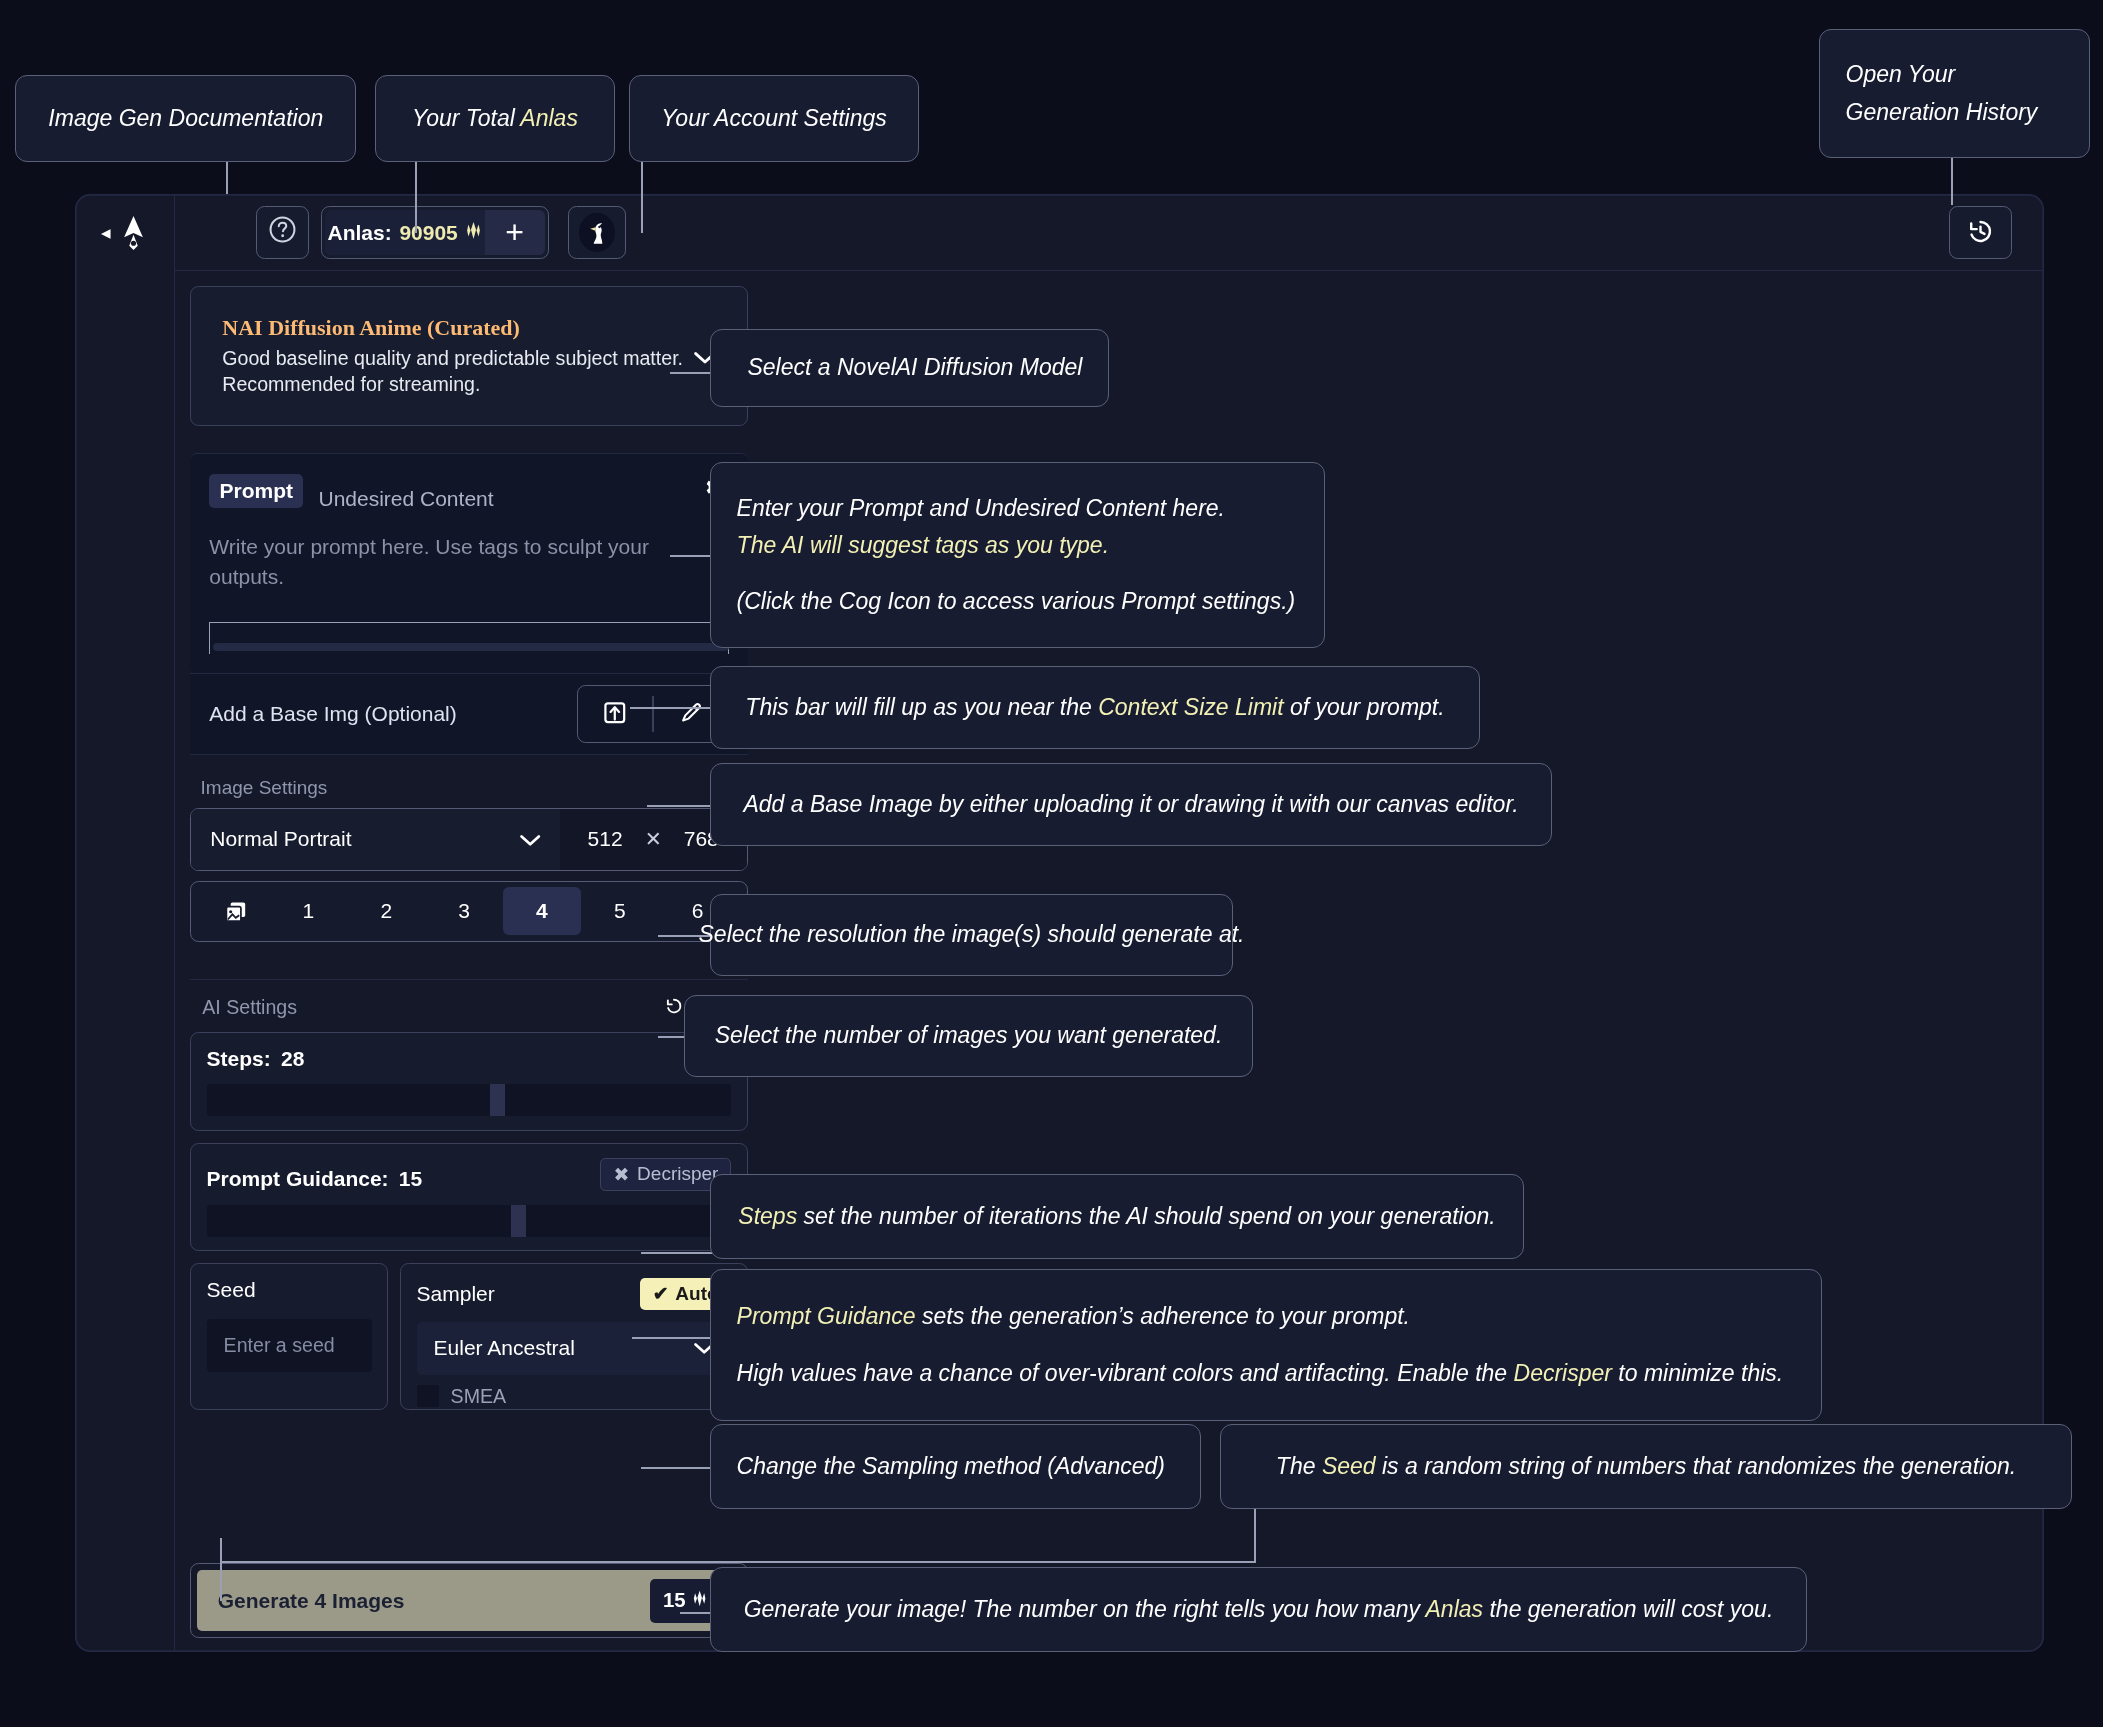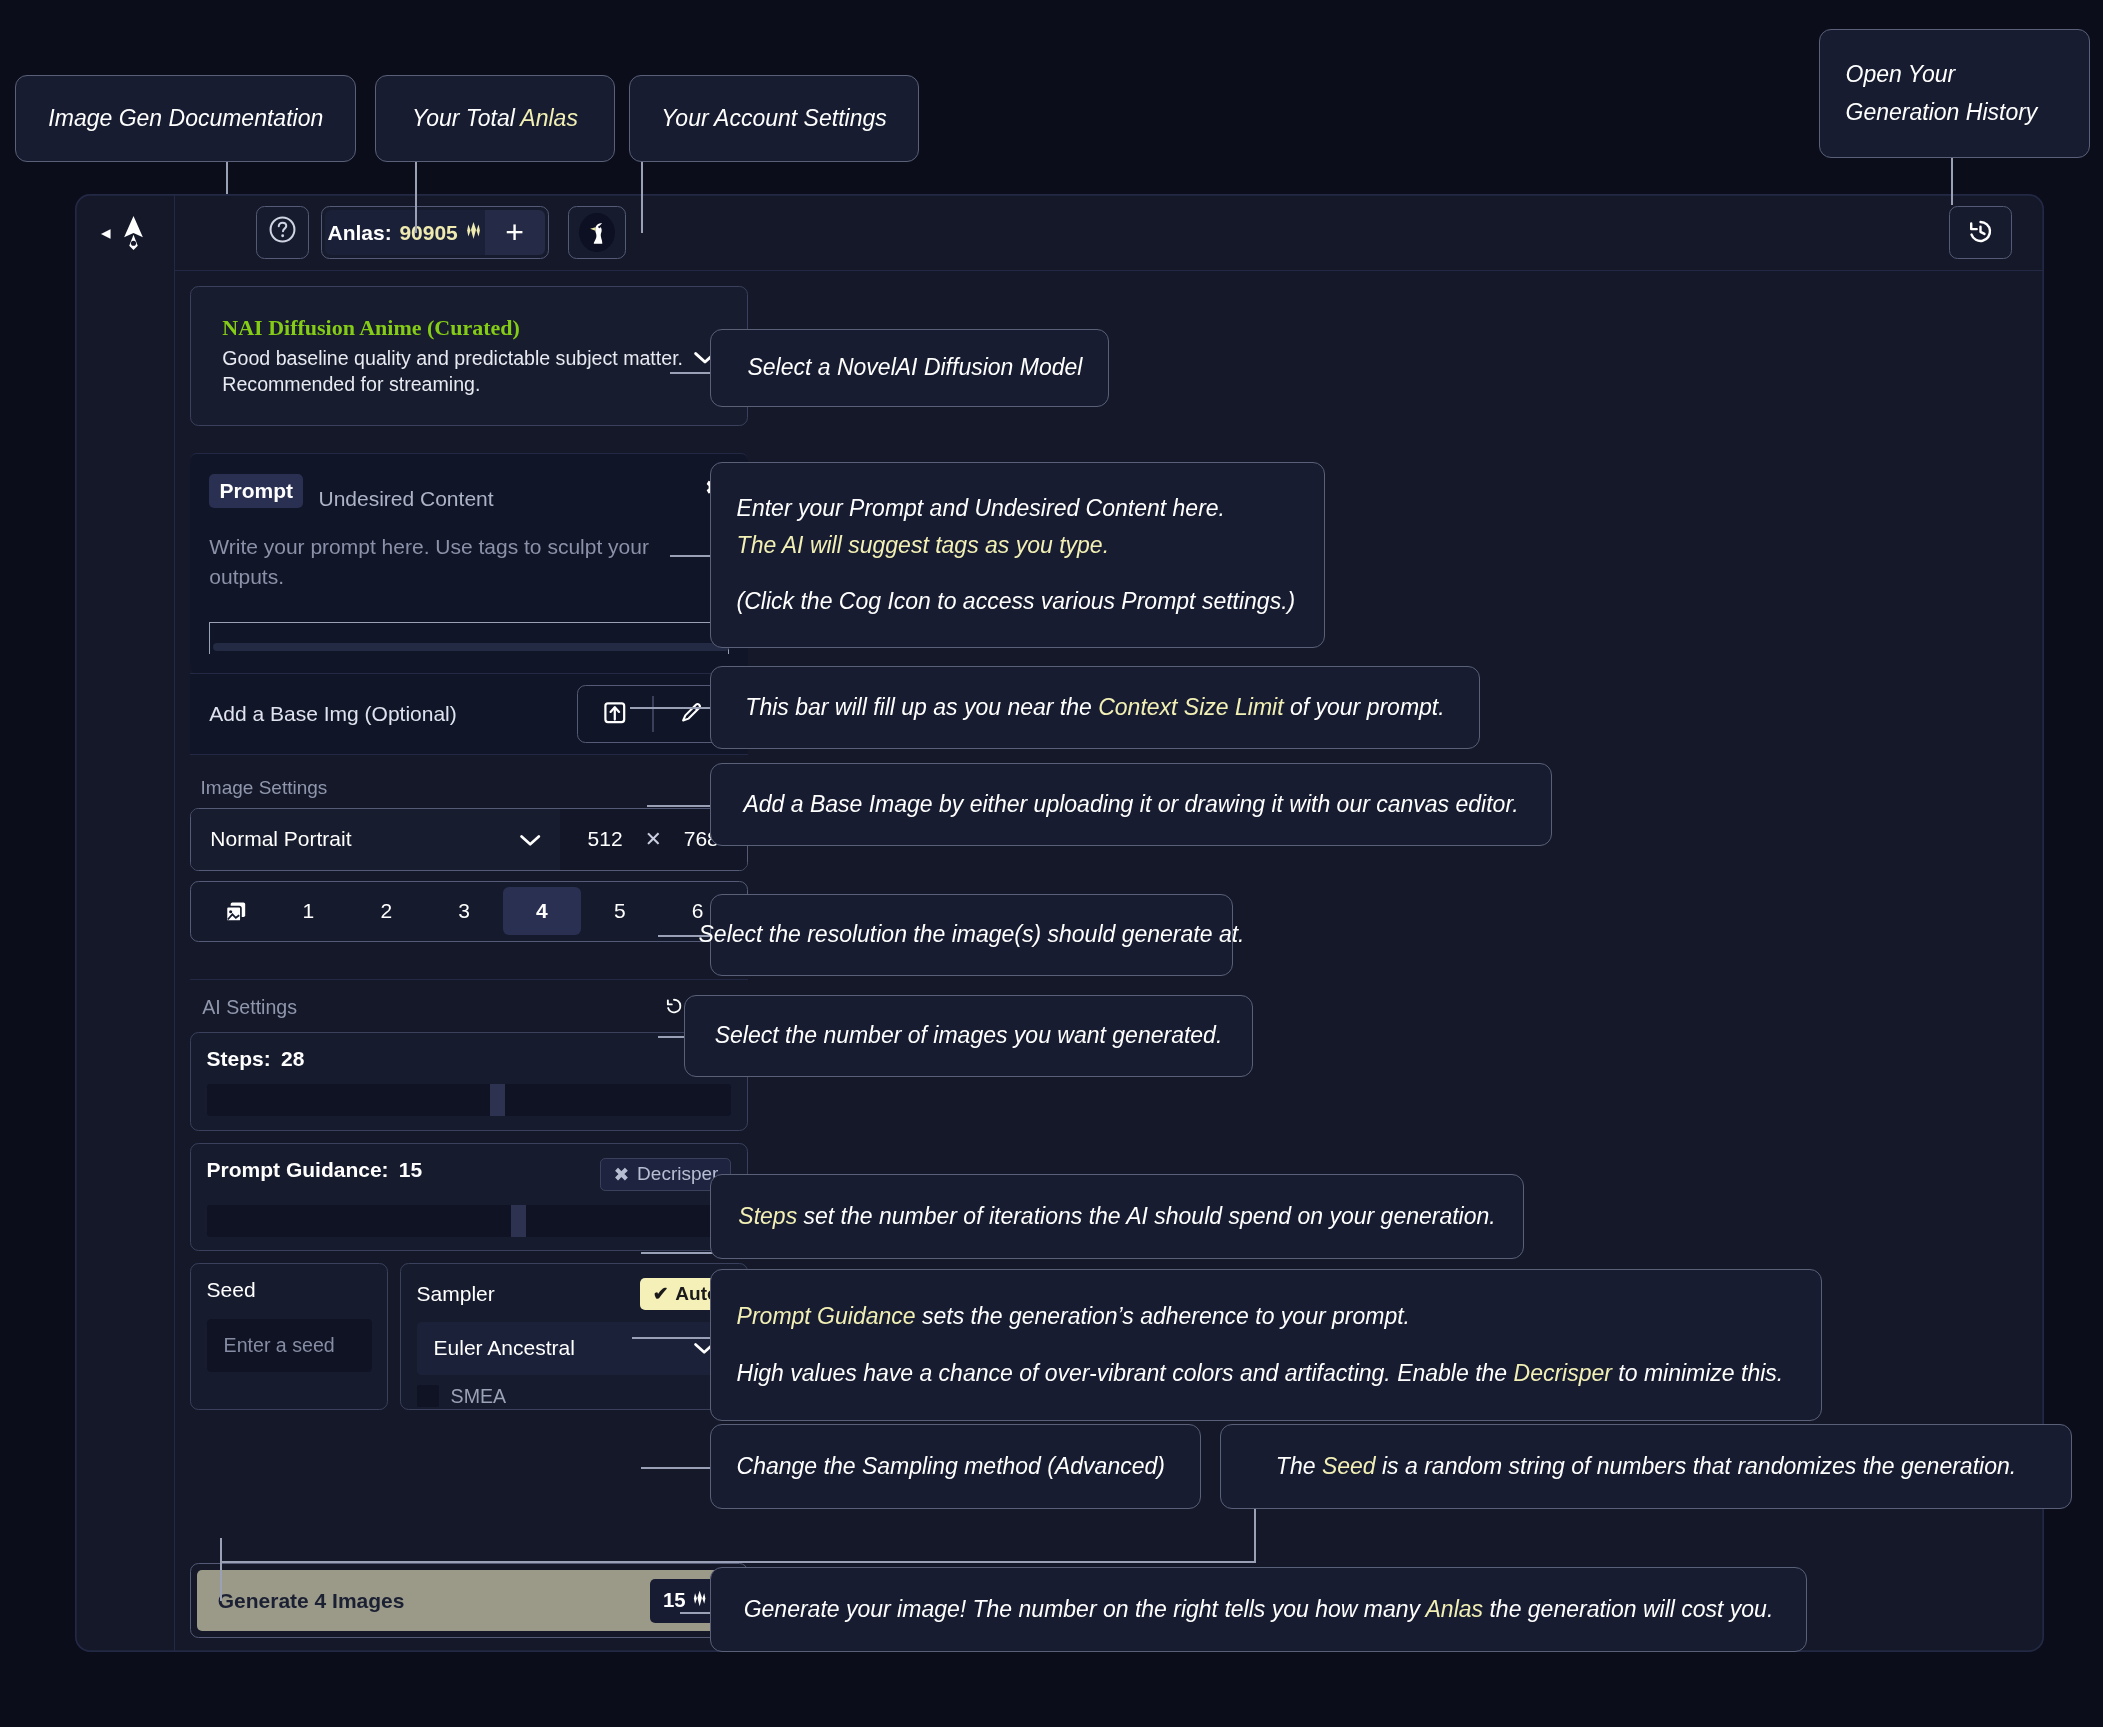--- a/index.html
+++ b/index.html
@@ -101,21 +101,21 @@
   #model-sel {
     margin: 15.3px 15.3px 0 15.3px;
     border: 1.7px solid #3b415c; border-radius: 8.5px;
     background: #171c2e;
     height: 140px; padding: 12px;
     display: flex; align-items: center;
   }
   #model-inner { flex: 1; padding-left: 19px; }
   #model-title {
     font-family: "Liberation Serif", serif;
-    font-weight: bold; font-size: 22px; color: #84cc16; margin-bottom: 4px;
+    font-weight: bold; font-size: 22px; color: #fdba74; margin-bottom: 4px;
   }
   .model-desc { font-size: 19.6px; color: #e8eaf2; line-height: 1.35; }
   .chev { color: #ffffff; font-size: 25.6px; padding-right: 19px; }
 
   
   #prompt-card {
     margin: 27px 15.3px 0 15.3px;
     background: #111528;
     border-top: 1.7px solid #232844;
     border-radius: 6.8px;
@@ -205,21 +205,21 @@
     padding-top: 15.3px;
   }
   #ai-head { display: flex; align-items: center; padding: 0 12px 12px 12px; }
   #ai-head .lbl { color: #9097ad; font-size: 19.6px; }
   #ai-head .icons { margin-left: auto; display: flex; align-items: center; gap: 29px; color: #ffffff; }
 
   .slider-card {
     border: 1.7px solid #3b415c; border-radius: 8.5px;
     background: #161b2e; padding: 13.6px 15.3px; margin-bottom: 12px;
   }
-  .slider-head { display: flex; align-items: flex-start; }
+  .slider-head { display: flex; align-items: flex-end; }
   .slider-head .title { font-size: 21px; color: #ffffff; font-weight: bold; }
   .decrisper {
     margin-left: auto; background: #1e2440; border: 0.9px solid #3b415c; border-radius: 5.1px;
     padding: 4.3px 12px; font-size: 19px; color: #b8bed2; display: flex; align-items: center; gap: 7.7px;
   }
   .track {
     margin-top: 13.6px; height: 32px; background: #0f1324; border-radius: 3.4px;
     position: relative;
   }
   .thumb { position: absolute; top: 0; width: 15.3px; height: 32px; background: #2c3250; }

